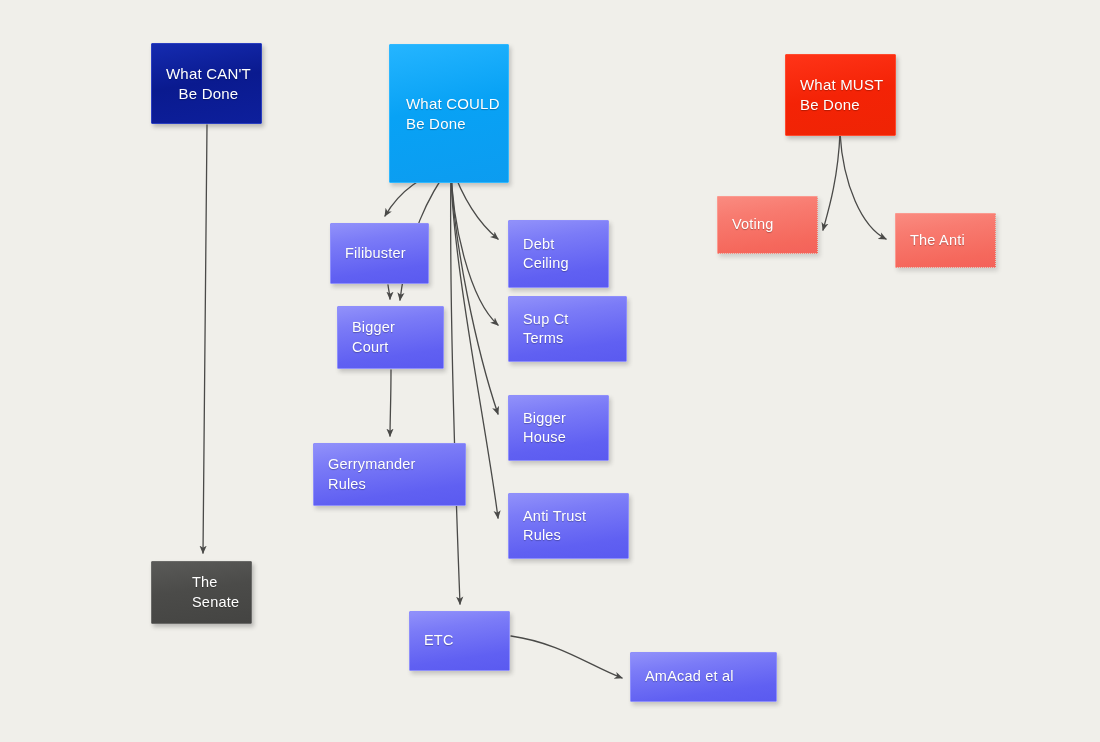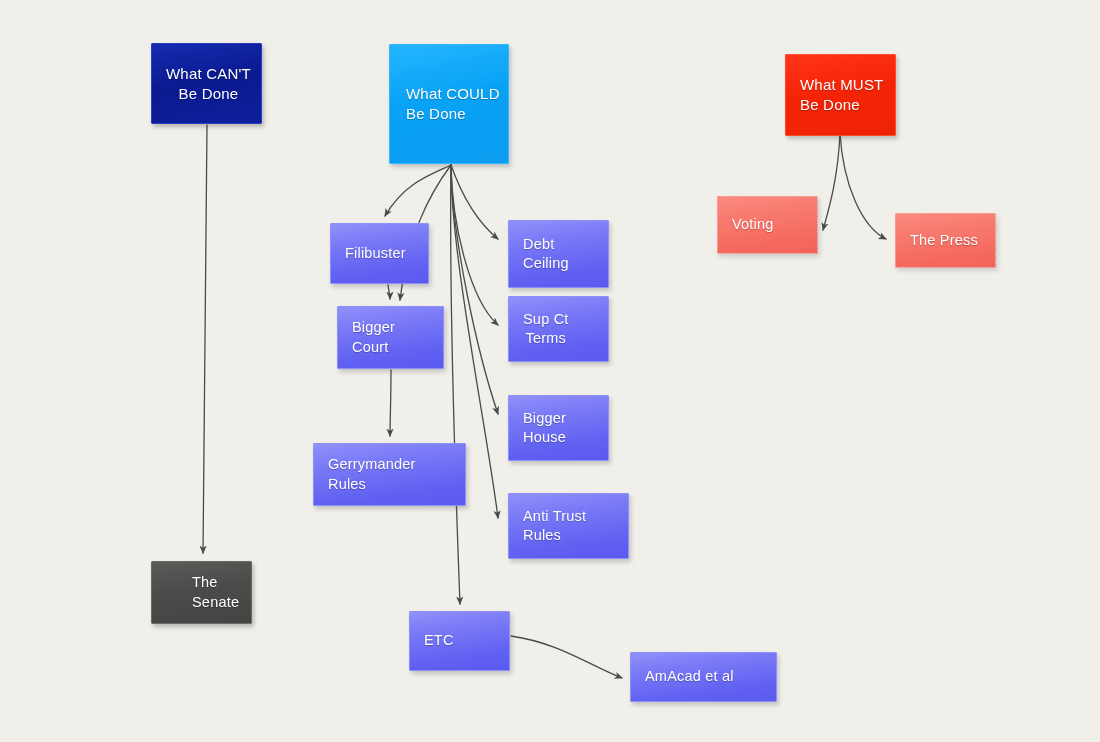--- a/index.html
+++ b/index.html
@@ -104,36 +104,36 @@
         <path d="M 391,370 C 391,400 390,420 390,436" fill="none" stroke="#4a4a48" stroke-width="1.3" stroke-linecap="round" marker-end="url(#arrowhead)"></path>
         <path d="M 511,636 C 560,643 590,666 622,678" fill="none" stroke="#4a4a48" stroke-width="1.3" stroke-linecap="round" marker-end="url(#arrowhead)"></path>
         <path d="M 840,133 C 838,180 828,212 823,230" fill="none" stroke="#4a4a48" stroke-width="1.3" stroke-linecap="round" marker-end="url(#arrowhead)"></path>
         <path d="M 840,133 C 843,185 862,227 886,239" fill="none" stroke="#4a4a48" stroke-width="1.3" stroke-linecap="round" marker-end="url(#arrowhead)"></path>
       </g>
   </svg>
 
   <div id="node-layer">
       <div class="node n-navy" style="left: 151px; top: 43px; width: 111px; height: 81px; text-align: center;"><span>What CAN'T
 Be Done</span></div>
-      <div class="node n-cyan" style="left: 389px; top: 44px; width: 120px; height: 120px; padding-left: 16px;"><span>What COULD
+      <div class="node n-cyan" style="left: 389px; top: 44px; width: 120px; height: 139px; padding-left: 16px;"><span>What COULD
 Be Done</span></div>
       <div class="node n-red" style="left: 785px; top: 54px; width: 111px; height: 82px;"><span>What MUST
 Be Done</span></div>
       <div class="node n-gray" style="left: 151px; top: 561px; width: 101px; height: 63px; padding-left: 40px;"><span>The Senate</span></div>
       <div class="node n-purple" style="left: 330px; top: 223px; width: 99px; height: 61px;"><span>Filibuster</span></div>
       <div class="node n-purple" style="left: 337px; top: 306px; width: 107px; height: 63px;"><span>Bigger
 Court</span></div>
       <div class="node n-purple" style="left: 313px; top: 443px; width: 153px; height: 63px;"><span>Gerrymander
 Rules</span></div>
       <div class="node n-purple" style="left: 508px; top: 220px; width: 101px; height: 68px;"><span>Debt
 Ceiling</span></div>
-      <div class="node n-purple" style="left: 508px; top: 296px; width: 101px; height: 66px; text-align: center;"><span>Sup Ct
+      <div class="node n-purple" style="left: 508px; top: 296px; width: 119px; height: 66px;"><span>Sup Ct
 Terms</span></div>
       <div class="node n-purple" style="left: 508px; top: 395px; width: 101px; height: 66px;"><span>Bigger
 House</span></div>
       <div class="node n-purple" style="left: 508px; top: 493px; width: 121px; height: 66px;"><span>Anti Trust Rules</span></div>
       <div class="node n-purple" style="left: 409px; top: 611px; width: 101px; height: 60px;"><span>ETC</span></div>
       <div class="node n-purple" style="left: 630px; top: 652px; width: 147px; height: 50px;"><span>AmAcad et al</span></div>
       <div class="node n-salmon" style="left: 717px; top: 196px; width: 101px; height: 58px;"><span>Voting</span></div>
-      <div class="node n-salmon" style="left: 895px; top: 213px; width: 101px; height: 55px;"><span>The Press</span></div>
+      <div class="node n-salmon" style="left: 895px; top: 213px; width: 101px; height: 55px;"><span>The Anti</span></div>
     </div>
 
 </div>
 
 </body></html>

